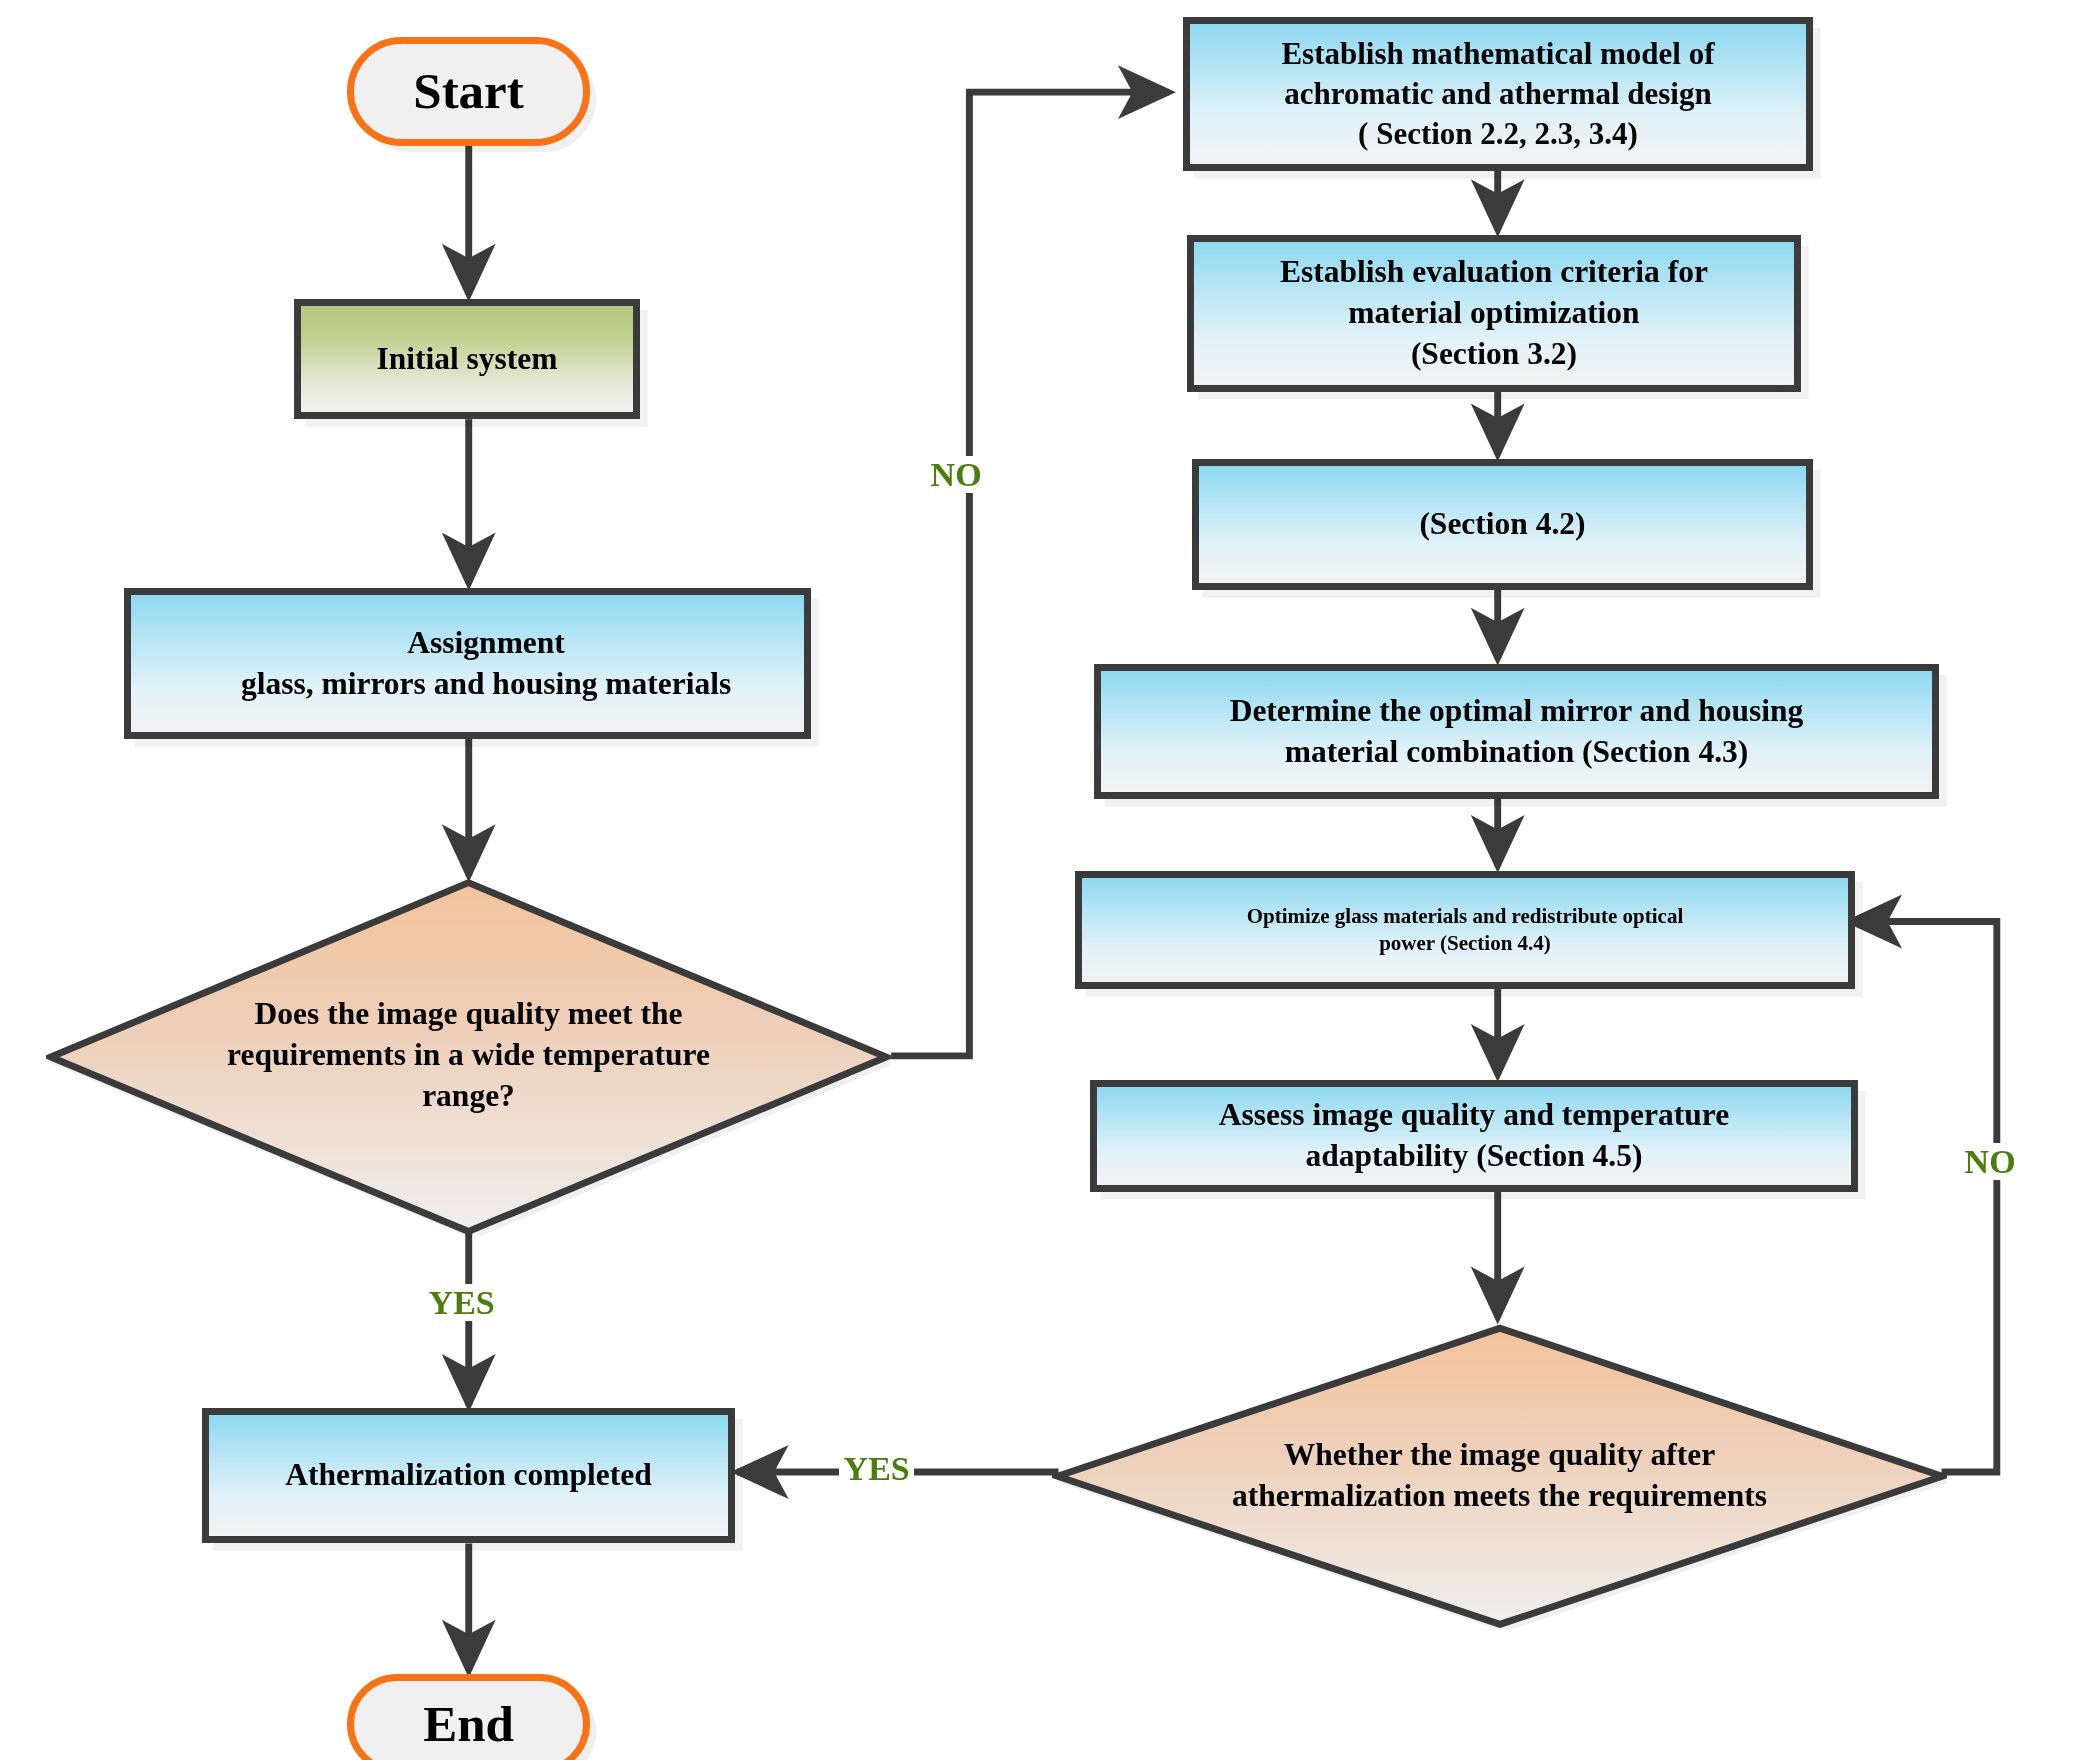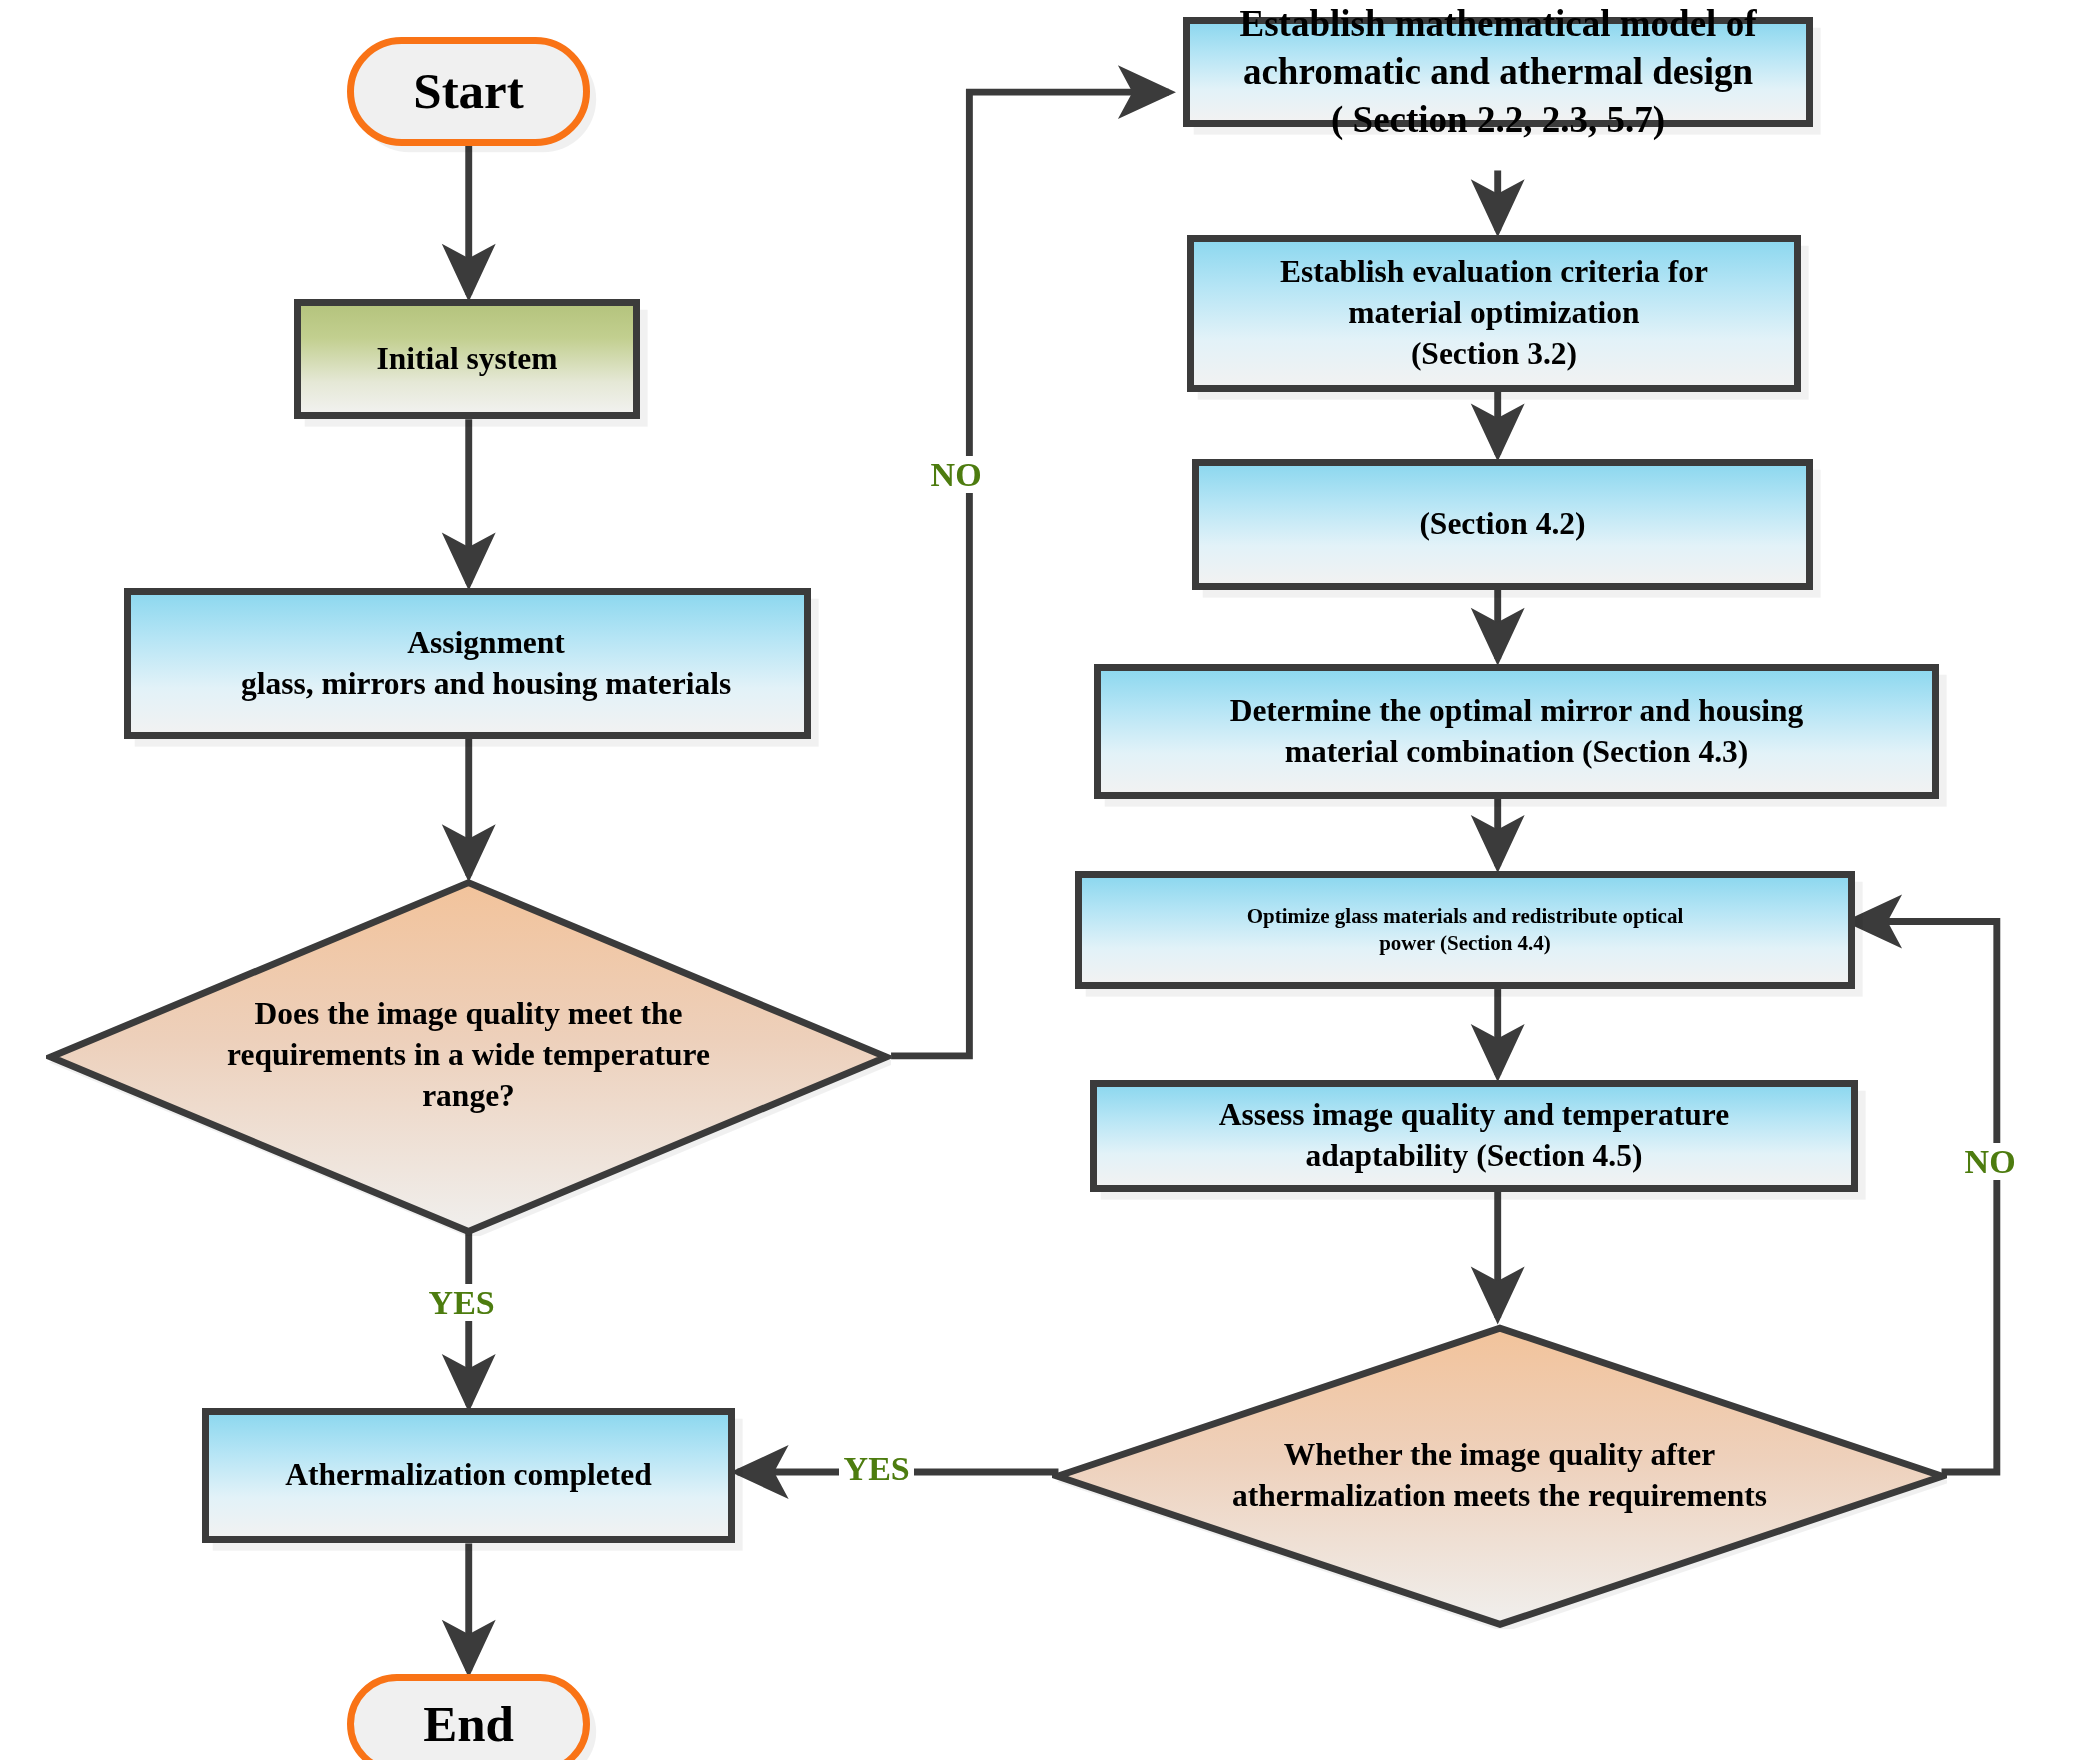--- a/index.html
+++ b/index.html
@@ -160,25 +160,25 @@
   </div>
 
   <div class="node proc" style="left:202px; top:1408px; width:533px; height:135px; font-size:31.5px;">
     <span>Athermalization completed</span>
   </div>
 
   <div class="node term" style="left:347px; top:1674px; width:243px; height:100px; font-size:51px;">
     <span>End</span>
   </div>
 
-  <div class="node proc" style="left:1183px; top:17px; width:630px; height:110px; font-size:37px;">
+  <div class="node proc" style="left:1183px; top:17px; width:630px; height:154px; font-size:31px;">
     <div>
       <div>Establish mathematical model of</div>
       <div>achromatic and athermal  design</div>
-      <div>( Section 2.2, 2.3, 5.7)</div>
+      <div>( Section 2.2, 2.3, 3.4)</div>
     </div>
   </div>
 
   <div class="node proc" style="left:1187px; top:235px; width:614px; height:157px; font-size:31.5px;">
     <div>
       <div>Establish evaluation criteria for</div>
       <div>material optimization</div>
       <div>(Section 3.2)</div>
     </div>
   </div>

